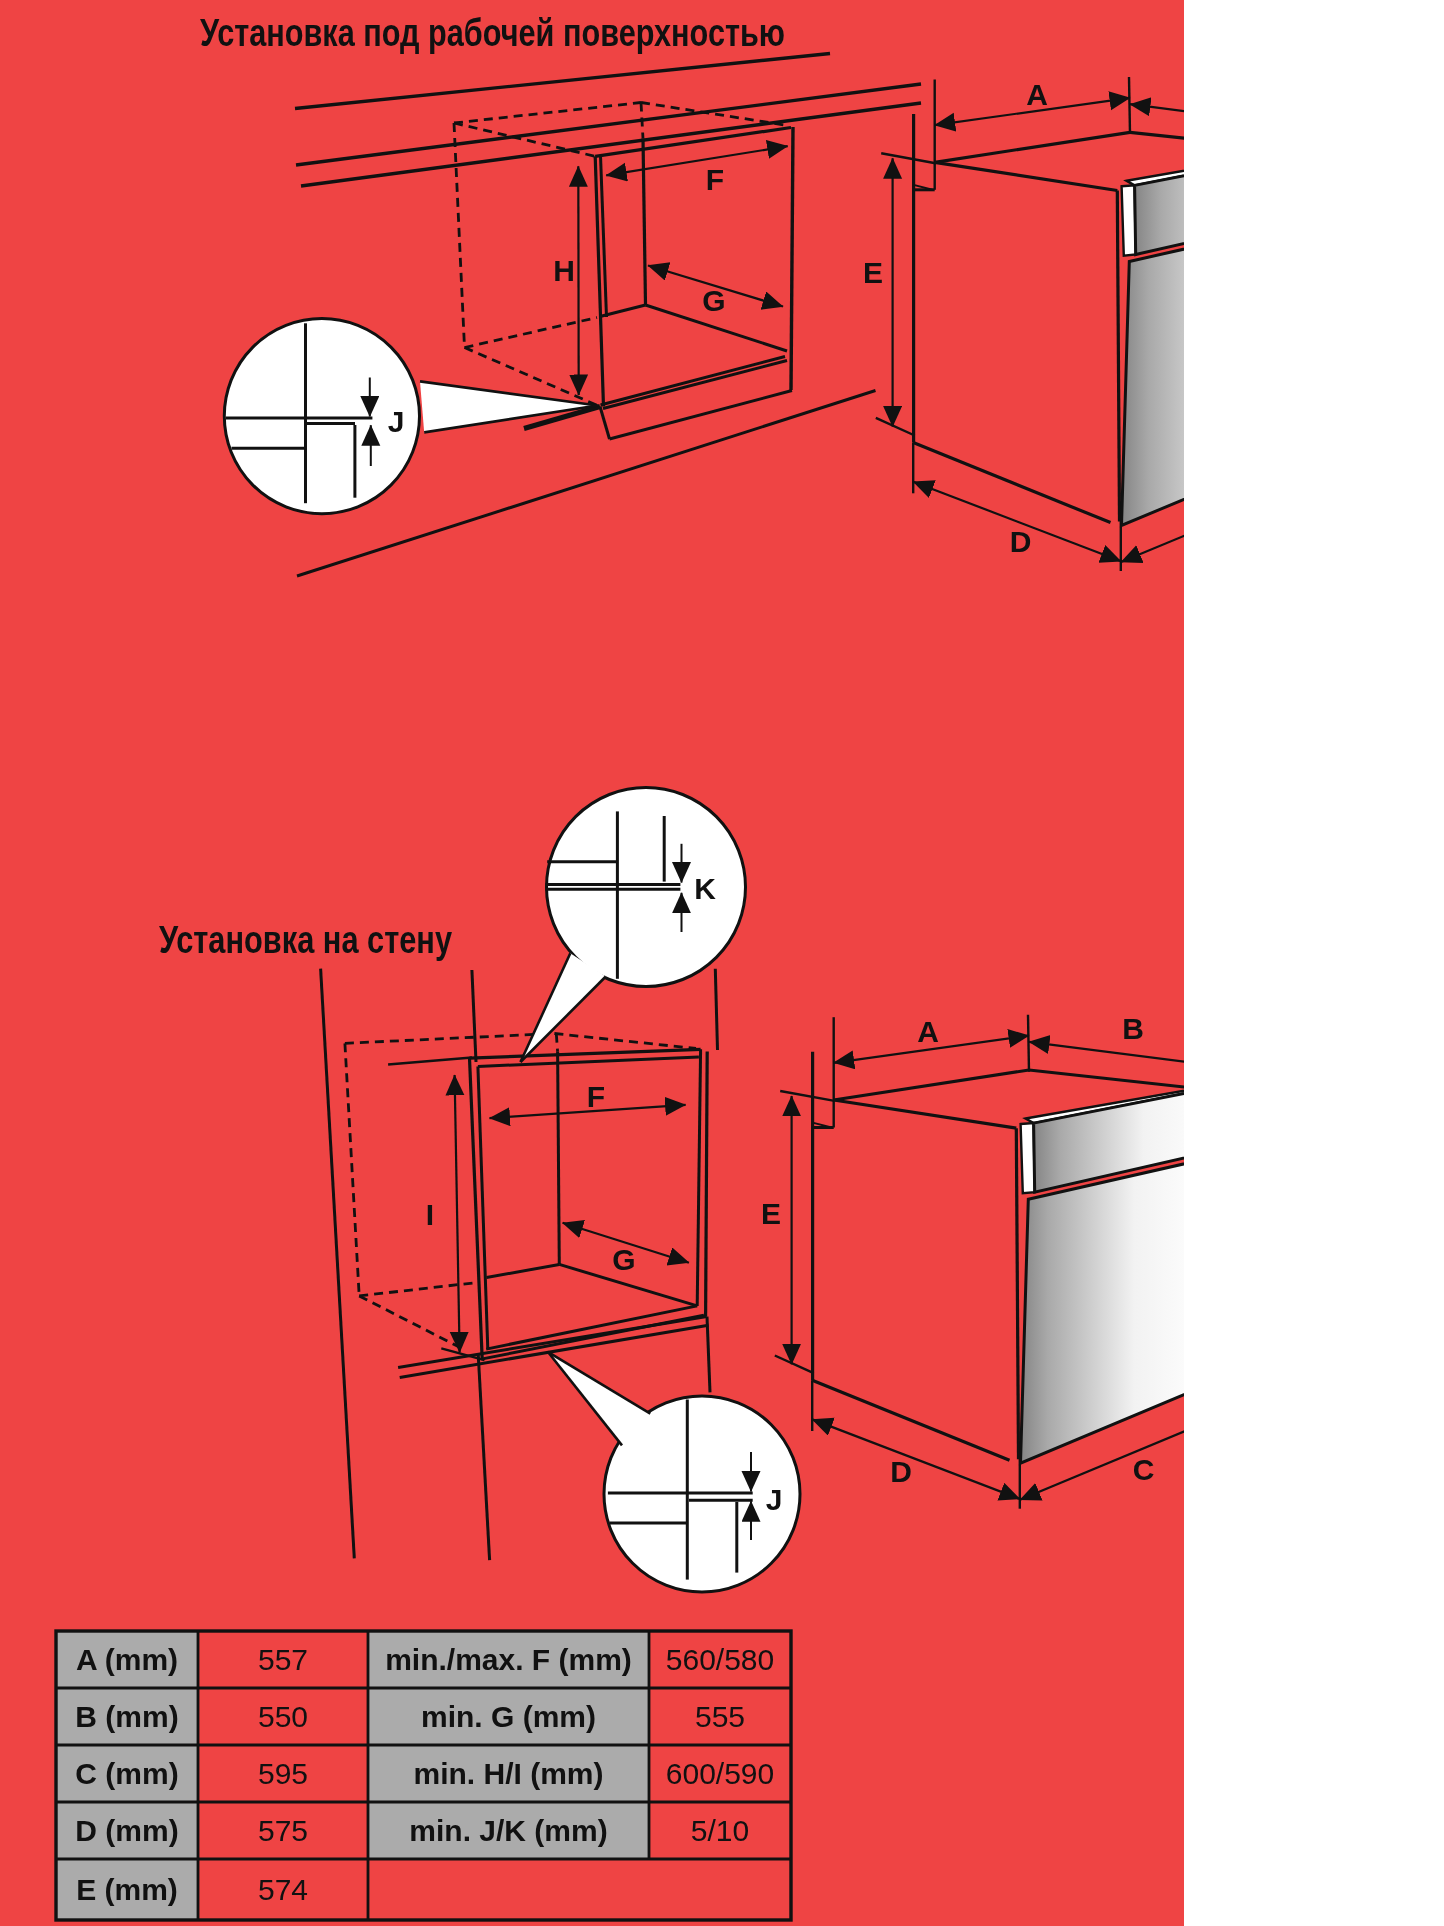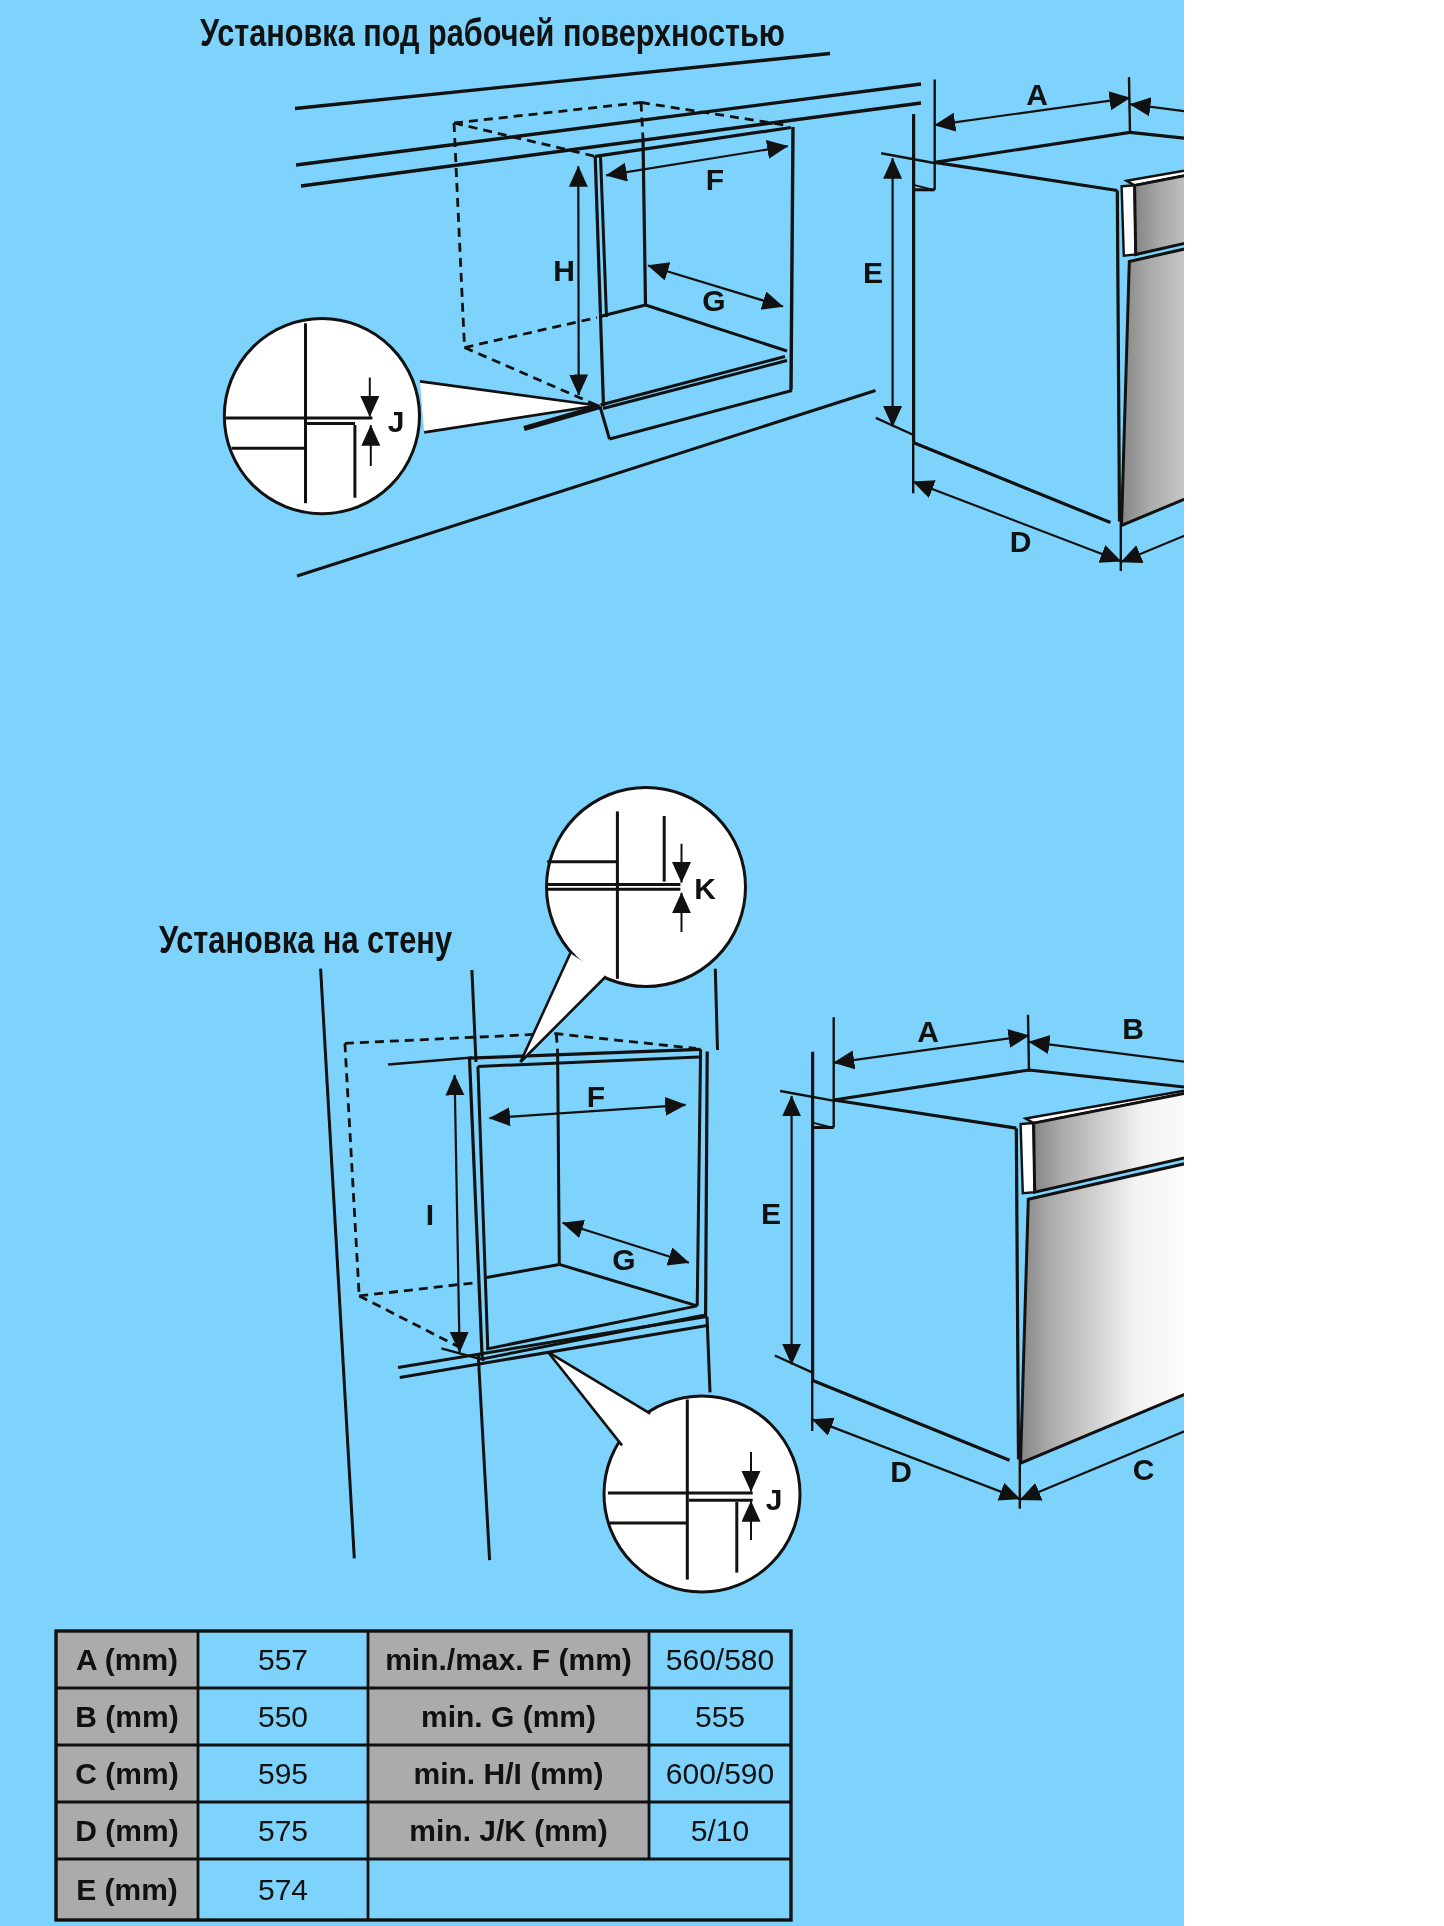--- a/index.html
+++ b/index.html
@@ -1,17 +1,17 @@
 <!DOCTYPE html>
 <html lang="ru"><head>
 <meta charset="utf-8">
 <title>Установка духового шкафа</title>
 <style>
   html,body { margin:0; padding:0; background:#ffffff; }
-  .page { position:relative; width:1184px; height:1926px; background:#7dd3fc; overflow:hidden; }
+  .page { position:relative; width:1184px; height:1926px; background:#ef4444; overflow:hidden; }
   svg { position:absolute; left:0; top:0; }
 </style>
 </head>
 <body>
 <div class="page">
 <svg width="1444" height="1926" viewBox="0 0 1444 1926">
 <defs>
 <marker id="ah" markerWidth="23" markerHeight="21" refX="20.5" refY="9.5" orient="auto-start-reverse" markerUnits="userSpaceOnUse">
   <path d="M0,0 L21,9.5 L0,19 Z" fill="#111111"></path>
 </marker>

